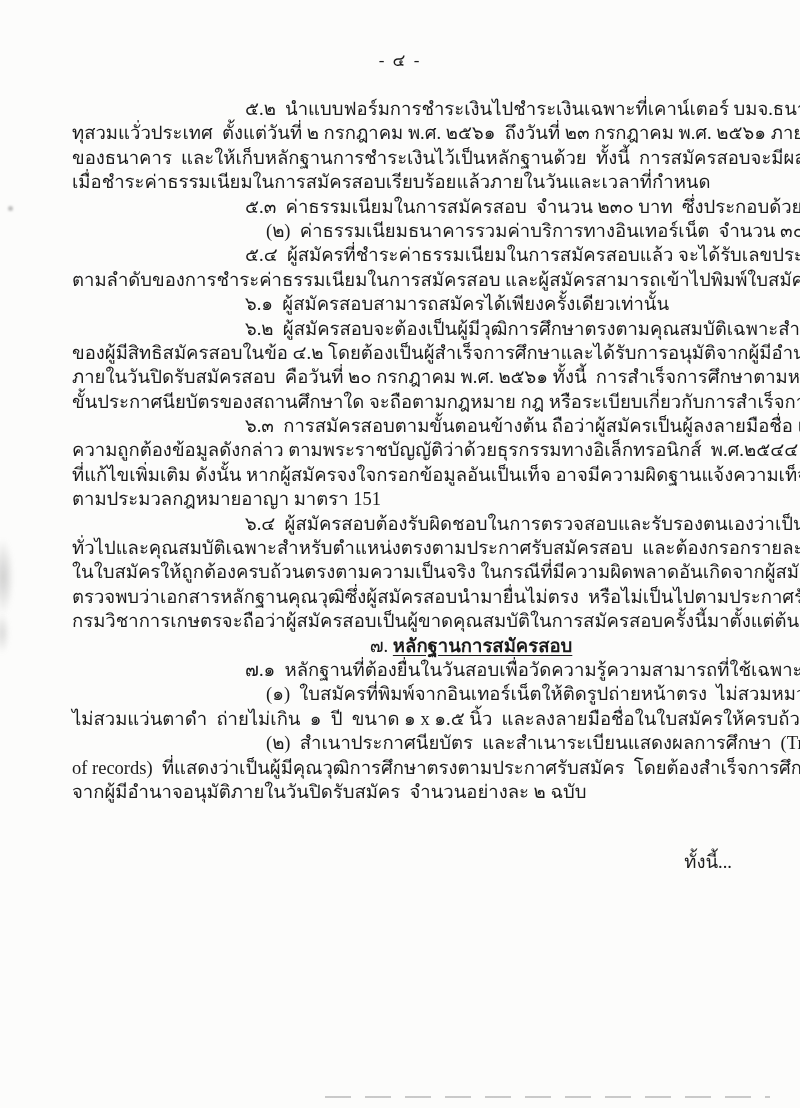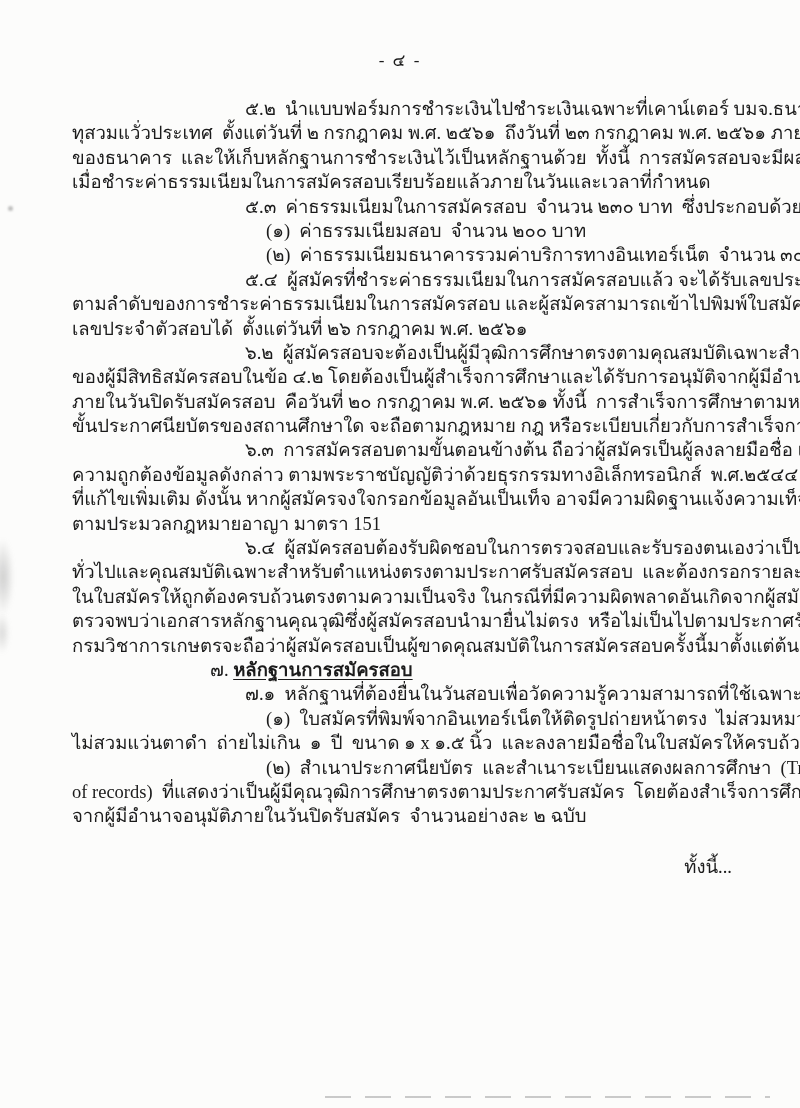--- a/index.html
+++ b/index.html
@@ -37,22 +37,22 @@
   .line {
     white-space: pre;
     height: 24.4px;
     line-height: 24.4px;
     font-size: 18.5px;
   }
   .indent-margin { padding-left: 0; }
   .indent-item   { padding-left: 173px; }
   .indent-sub    { padding-left: 194px; }
   .indent-h6     { padding-left: 166px; }
-  .indent-h7     { padding-left: 138px; }
-  .continuation  { margin-top: 26px; text-align: right; }
+  .indent-h7     { padding-left: 138px; text-align: center; }
+  .continuation  { margin-top: 46px; text-align: right; }
   .seg-normal { font-weight: normal; }
   .seg-bold { font-weight: normal; }
   .seg-underline { text-decoration: underline; text-underline-offset: 3px; }
   .seg-bold-underline { font-weight: bold; text-decoration: underline; text-underline-offset: 3px; }
   
   .smudge {
     position: absolute;
     border-radius: 50%;
     filter: blur(2px);
     pointer-events: none;
@@ -86,25 +86,24 @@
 
 <div class="page">
   <div class="page-number">- ๔ -</div>
 
   <div class="doc-body">
       <div class="line indent-item"><span class="seg-normal">๕.๒  นำแบบฟอร์มการชำระเงินไปชำระเงินเฉพาะที่เคาน์เตอร์ บมจ.ธนาคารกรุงไทย</span></div>
       <div class="line indent-margin"><span class="seg-normal">ทุสวมแวั่วประเทศ  </span><span class="seg-bold">ตั้งแต่วันที่ ๒ กรกฎาคม พ.ศ. ๒๕๖๑  ถึงวันที่ ๒๓ กรกฎาคม พ.ศ. ๒๕๖๑</span><span class="seg-normal"> ภายในเวลาทำการ</span></div>
       <div class="line indent-margin"><span class="seg-normal">ของธนาคาร  และให้เก็บหลักฐานการชำระเงินไว้เป็นหลักฐานด้วย  ทั้งนี้  การสมัครสอบจะมีผลสมบูรณ์</span></div>
       <div class="line indent-margin"><span class="seg-normal">เมื่อชำระค่าธรรมเนียมในการสมัครสอบเรียบร้อยแล้วภายในวันและเวลาที่กำหนด</span></div>
       <div class="line indent-item"><span class="seg-normal">๕.๓  ค่าธรรมเนียมในการสมัครสอบ  จำนวน ๒๓๐ บาท  ซึ่งประกอบด้วย</span></div>
-      <div class="line indent-sub"><span class="seg-normal">(๑)  ค่าธรรมเนียมสอบ  จำนวน ๒๐๐ บาท</span></div>
       <div class="line indent-sub"><span class="seg-normal">(๒)  ค่าธรรมเนียมธนาคารรวมค่าบริการทางอินเทอร์เน็ต  จำนวน ๓๐ บาท</span></div>
       <div class="line indent-item"><span class="seg-normal">๕.๔  ผู้สมัครที่ชำระค่าธรรมเนียมในการสมัครสอบแล้ว จะได้รับเลขประจำตัวสอบ</span></div>
       <div class="line indent-margin"><span class="seg-normal">ตามลำดับของการชำระค่าธรรมเนียมในการสมัครสอบ และผู้สมัครสามารถเข้าไปพิมพ์ใบสมัครที่มี</span></div>
-      <div class="line indent-margin"><span class="seg-normal">เลขประจำตัวสอบได้  </span><span class="seg-bold">ตั้งแต่วันที่ ๒๖ กรกฎาคม พ.ศ. ๒๕๖๑</span></div>
+      <div class="line indent-item"><span class="seg-normal">๖.๑  ผู้สมัครสอบสามารถสมัครได้เพียงครั้งเดียวเท่านั้น</span></div>
       <div class="line indent-item"><span class="seg-normal">๖.๒  ผู้สมัครสอบจะต้องเป็นผู้มีวุฒิการศึกษาตรงตามคุณสมบัติเฉพาะสำหรับตำแหน่ง</span></div>
       <div class="line indent-margin"><span class="seg-normal">ของผู้มีสิทธิสมัครสอบในข้อ ๔.๒ โดยต้องเป็นผู้สำเร็จการศึกษาและได้รับการอนุมัติจากผู้มีอำนาจอนุมัติ</span></div>
       <div class="line indent-margin"><span class="seg-normal">ภายในวันปิดรับสมัครสอบ  </span><span class="seg-bold">คือวันที่ ๒๐ กรกฎาคม พ.ศ. ๒๕๖๑</span><span class="seg-normal"> ทั้งนี้  การสำเร็จการศึกษาตามหลักสูตร</span></div>
       <div class="line indent-margin"><span class="seg-normal">ขั้นประกาศนียบัตรของสถานศึกษาใด จะถือตามกฎหมาย กฎ หรือระเบียบเกี่ยวกับการสำเร็จการศึกษา</span></div>
       <div class="line indent-item"><span class="seg-normal">๖.๓  การสมัครสอบตามขั้นตอนข้างต้น ถือว่าผู้สมัครเป็นผู้ลงลายมือชื่อ และรับรอง</span></div>
       <div class="line indent-margin"><span class="seg-normal">ความถูกต้องข้อมูลดังกล่าว ตามพระราชบัญญัติว่าด้วยธุรกรรมทางอิเล็กทรอนิกส์  พ.ศ.๒๕๔๔  และ</span></div>
       <div class="line indent-margin"><span class="seg-normal">ที่แก้ไขเพิ่มเติม ดังนั้น หากผู้สมัครจงใจกรอกข้อมูลอันเป็นเท็จ อาจมีความผิดฐานแจ้งความเท็จต่อเจ้าพนักงาน</span></div>
       <div class="line indent-margin"><span class="seg-normal">ตามประมวลกฎหมายอาญา มาตรา 151</span></div>
       <div class="line indent-item"><span class="seg-normal">๖.๔  ผู้สมัครสอบต้องรับผิดชอบในการตรวจสอบและรับรองตนเองว่าเป็นผู้มีคุณสมบัติ</span></div>
       <div class="line indent-margin"><span class="seg-normal">ทั่วไปและคุณสมบัติเฉพาะสำหรับตำแหน่งตรงตามประกาศรับสมัครสอบ  และต้องกรอกรายละเอียดต่าง ๆ</span></div>

